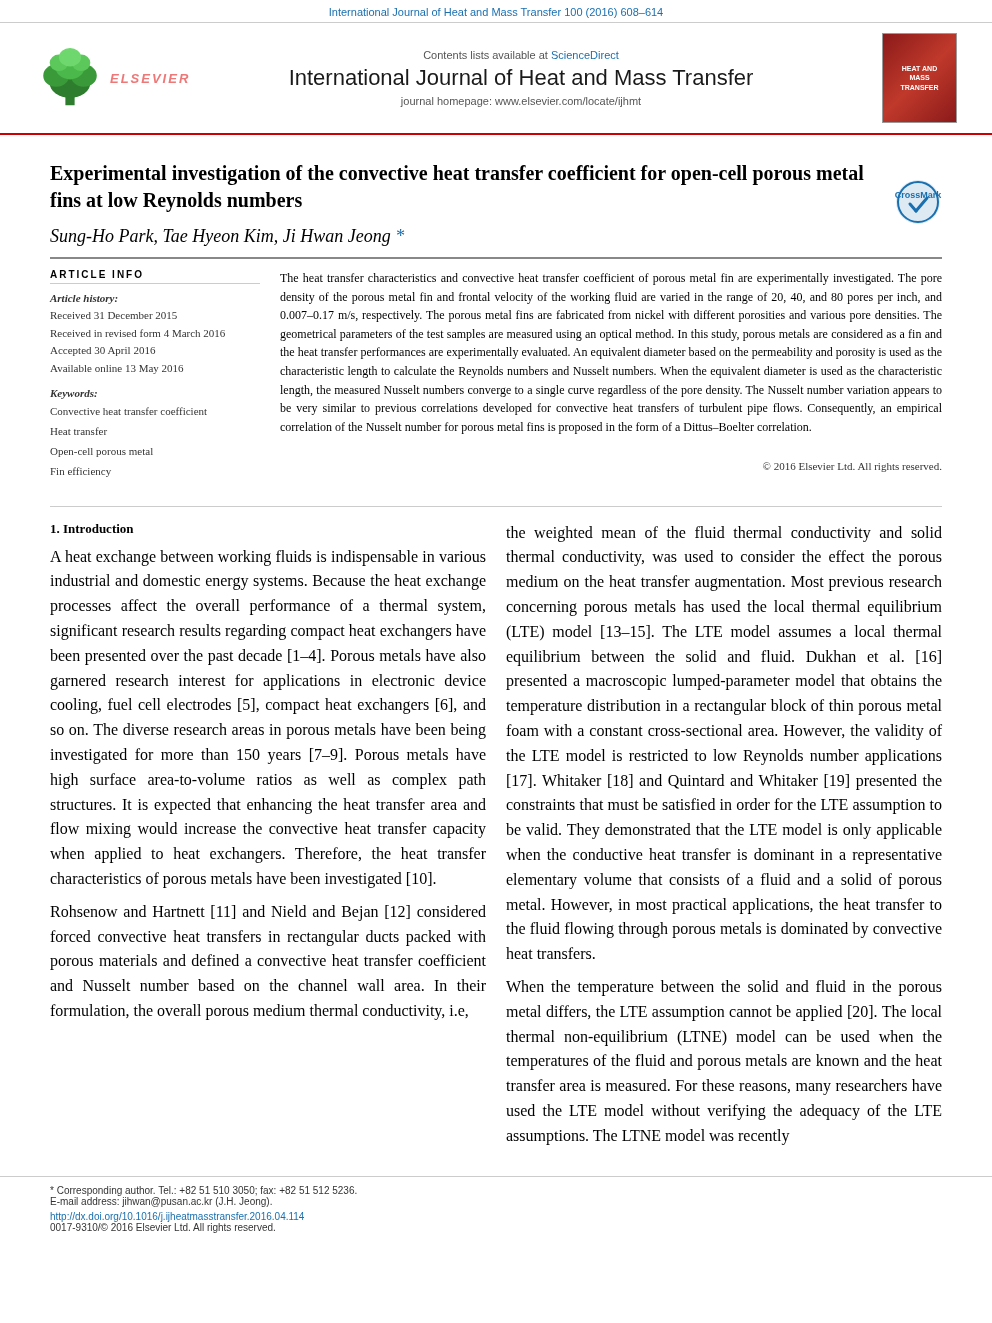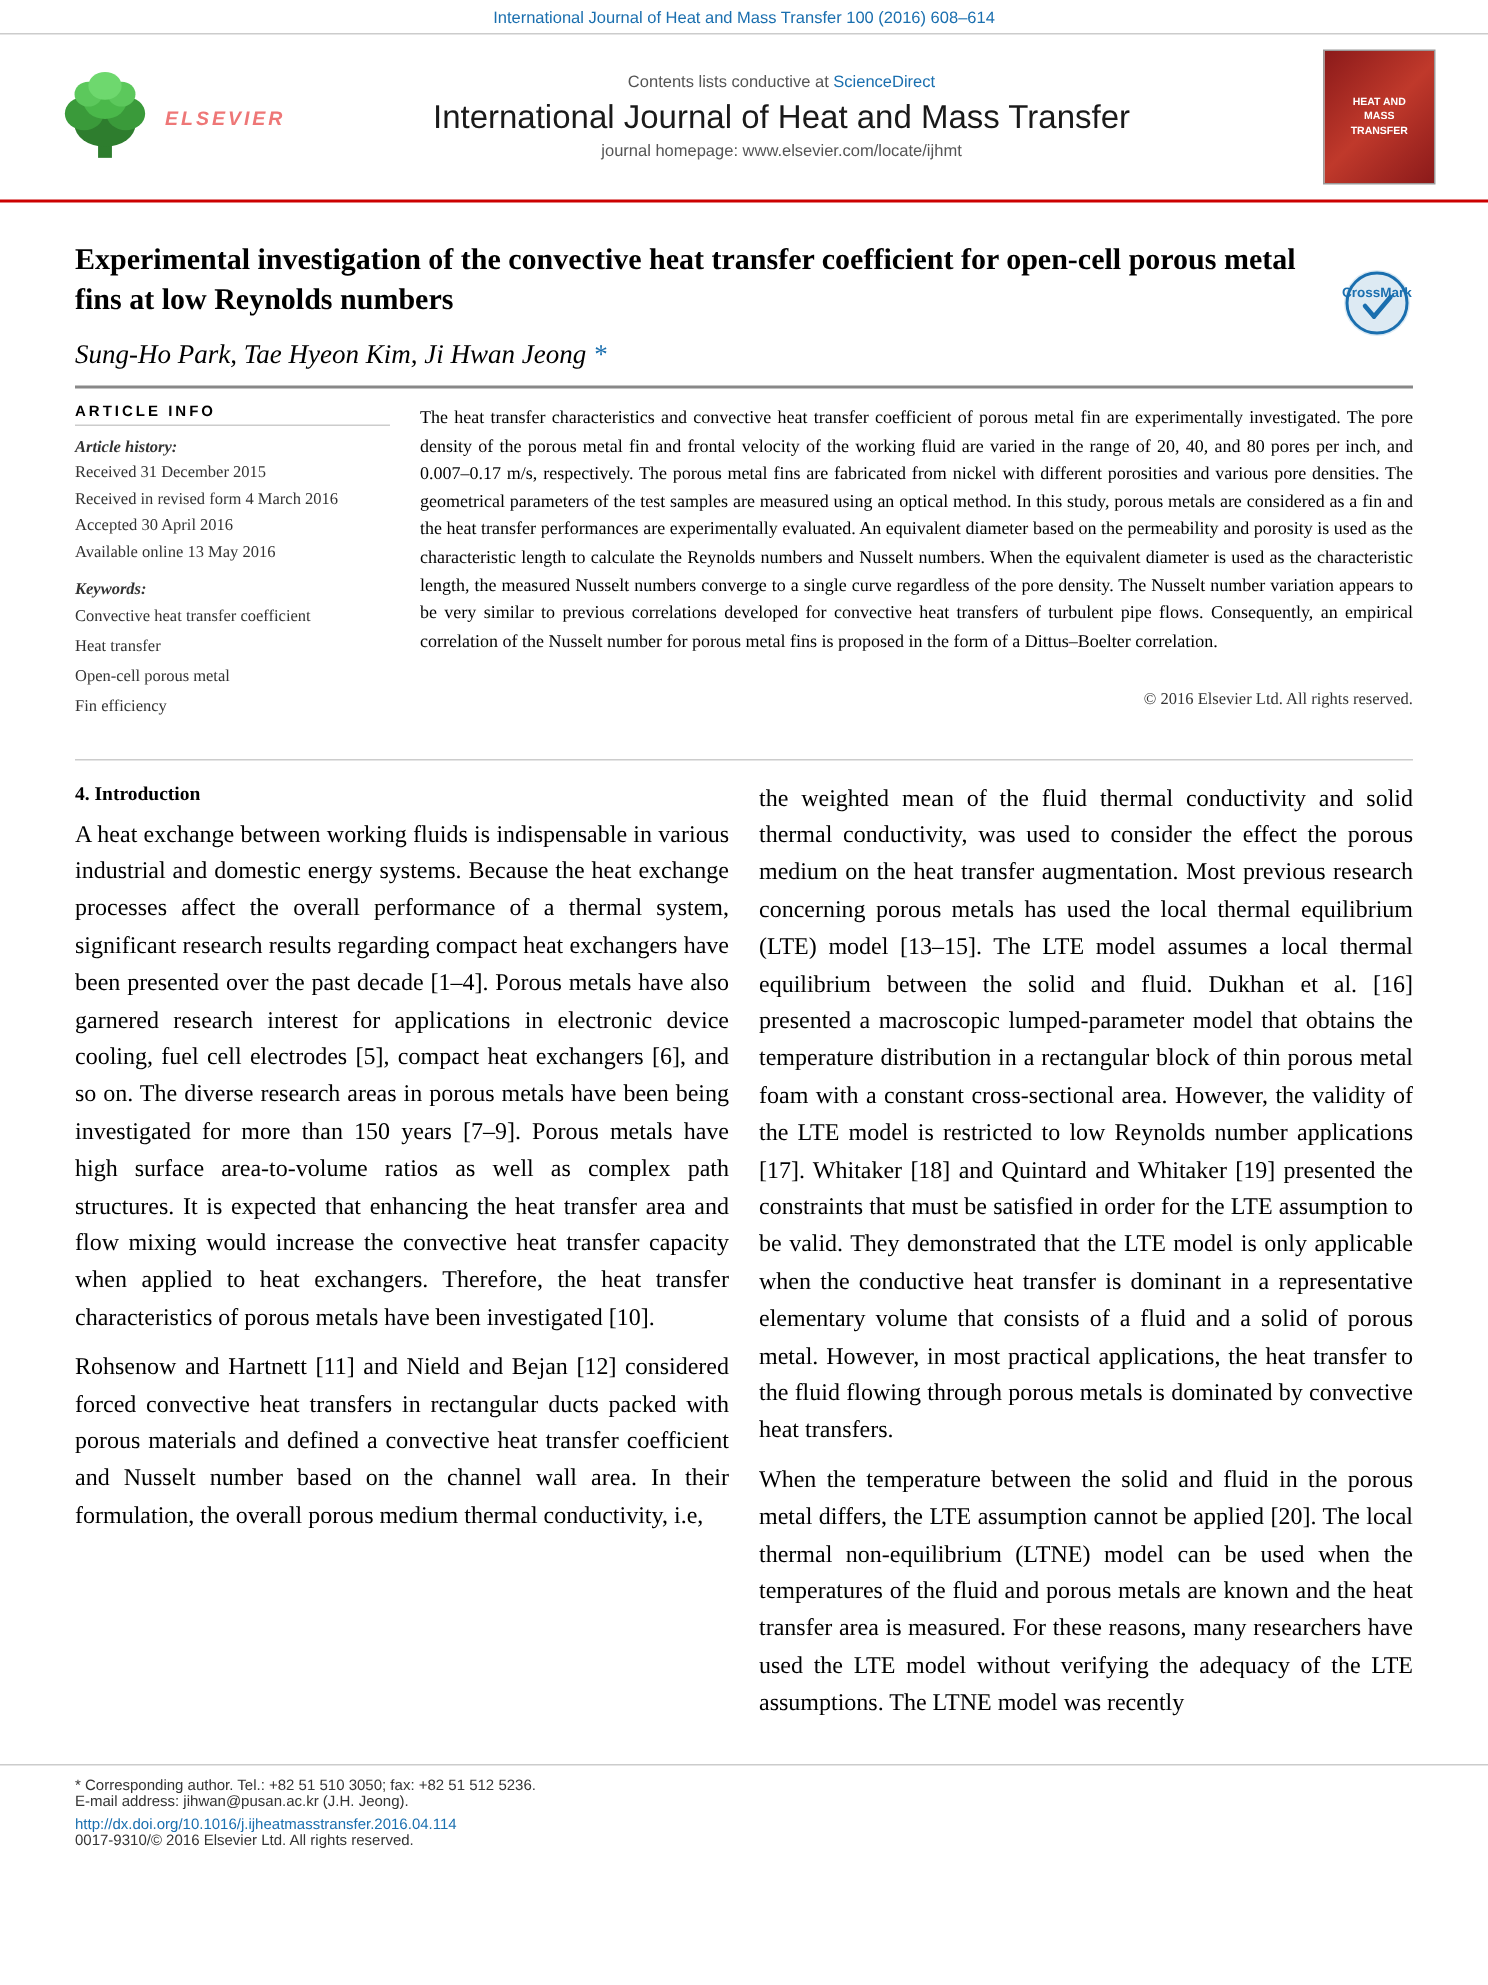--- a/index.html
+++ b/index.html
@@ -250,21 +250,21 @@
         <ellipse cx="40" cy="20" rx="16" ry="14" fill="#4ab84a"></ellipse>
         <ellipse cx="28" cy="16" rx="10" ry="9" fill="#5cc85c"></ellipse>
         <ellipse cx="52" cy="16" rx="10" ry="9" fill="#5cc85c"></ellipse>
         <ellipse cx="40" cy="10" rx="12" ry="10" fill="#6ed86e"></ellipse>
       </svg>
       <span class="elsevier-text">ELSEVIER</span>
     </div>
   </div>
   <div class="journal-header-center">
     <div class="contents-line">
-      <span>Contents lists conductive at</span>
+      <span>Contents lists available at</span>
       <span style="color:#1a6faf;">ScienceDirect</span>
     </div>
     <div class="journal-title">International Journal of Heat and Mass Transfer</div>
     <div class="journal-homepage">journal homepage: www.elsevier.com/locate/ijhmt</div>
   </div>
   <div class="journal-header-right">
     <div class="journal-cover">
       <span class="journal-cover-title" style="white-space:pre-line;">HEAT AND
 MASS
 TRANSFER</span>
@@ -320,21 +320,21 @@
       <div class="copyright-line">© 2016 Elsevier Ltd. All rights reserved.</div>
     </div>
   </div>
 
   <hr class="thin">
 
   <div class="main-content">
 
     <div class="main-left">
       <div class="section-heading">
-        <span>4. Introduction</span>
+        <span>1. Introduction</span>
       </div>
       <div class="body-text">
         <p>A heat exchange between working fluids is indispensable in various industrial and domestic energy systems. Because the heat exchange processes affect the overall performance of a thermal system, significant research results regarding compact heat exchangers have been presented over the past decade [1–4]. Porous metals have also garnered research interest for applications in electronic device cooling, fuel cell electrodes [5], compact heat exchangers [6], and so on. The diverse research areas in porous metals have been being investigated for more than 150 years [7–9]. Porous metals have high surface area-to-volume ratios as well as complex path structures. It is expected that enhancing the heat transfer area and flow mixing would increase the convective heat transfer capacity when applied to heat exchangers. Therefore, the heat transfer characteristics of porous metals have been investigated [10].</p>
         <p>Rohsenow and Hartnett [11] and Nield and Bejan [12] considered forced convective heat transfers in rectangular ducts packed with porous materials and defined a convective heat transfer coefficient and Nusselt number based on the channel wall area. In their formulation, the overall porous medium thermal conductivity, i.e,</p>
       </div>
     </div>
 
     <div class="main-right">
       <div class="body-text">
         <p>the weighted mean of the fluid thermal conductivity and solid thermal conductivity, was used to consider the effect the porous medium on the heat transfer augmentation. Most previous research concerning porous metals has used the local thermal equilibrium (LTE) model [13–15]. The LTE model assumes a local thermal equilibrium between the solid and fluid. Dukhan et al. [16] presented a macroscopic lumped-parameter model that obtains the temperature distribution in a rectangular block of thin porous metal foam with a constant cross-sectional area. However, the validity of the LTE model is restricted to low Reynolds number applications [17]. Whitaker [18] and Quintard and Whitaker [19] presented the constraints that must be satisfied in order for the LTE assumption to be valid. They demonstrated that the LTE model is only applicable when the conductive heat transfer is dominant in a representative elementary volume that consists of a fluid and a solid of porous metal. However, in most practical applications, the heat transfer to the fluid flowing through porous metals is dominated by convective heat transfers.</p>

